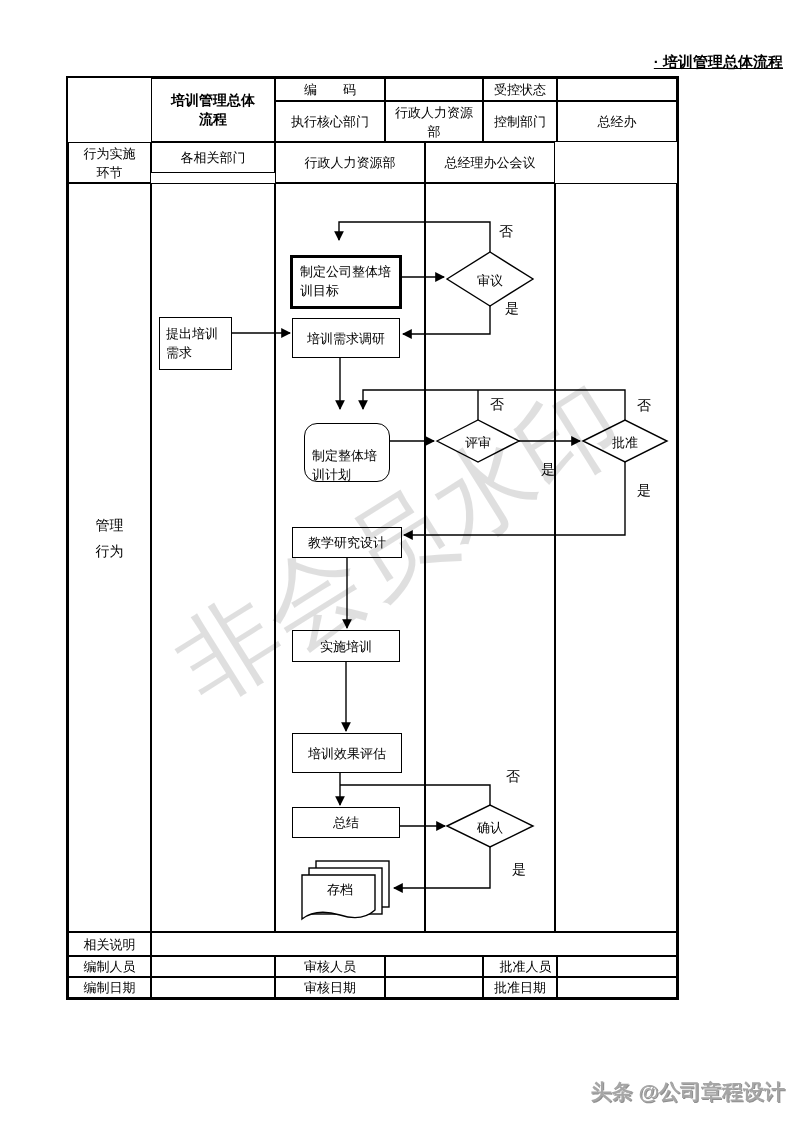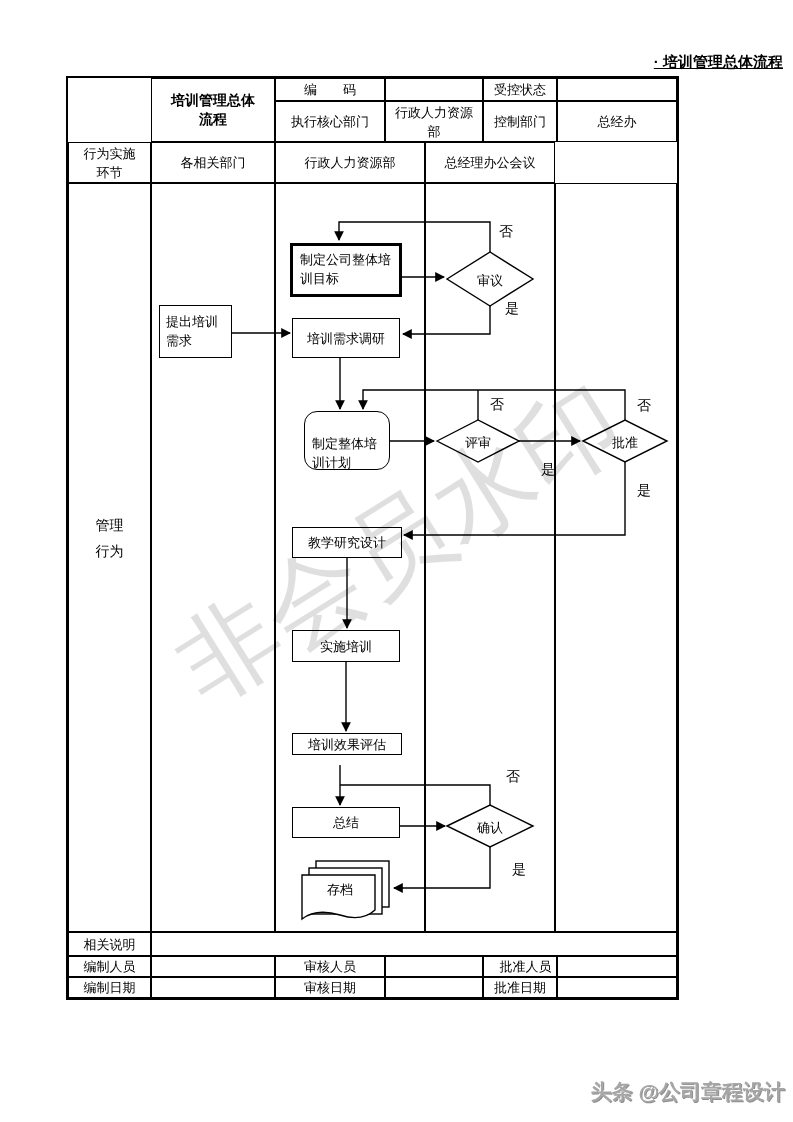--- a/index.html
+++ b/index.html
@@ -10,21 +10,21 @@
         display:flex;align-items:center;justify-content:center;font-size:13px;line-height:19px;
         text-align:center;z-index:1;}
   .outline{position:absolute;box-sizing:border-box;border:2px solid #000;z-index:1;}
   .wrapnarrow{display:inline-block;}
   .bold{font-weight:bold;font-size:14px;}
   
   #flow-svg{position:absolute;left:0;top:0;z-index:2;pointer-events:none;}
   .fbox{position:absolute;box-sizing:border-box;border:1px solid #000;background:#fff;
         font-size:13px;line-height:19px;z-index:3;display:flex;align-items:center;}
   .fbox.center{justify-content:center;text-align:center;}
-  .fbox.left{justify-content:flex-start;text-align:left;padding:4px 7px;align-items:flex-start;}
+  .fbox.left{justify-content:flex-start;text-align:left;padding:4px 7px;align-items:flex-start;margin-top:12px;}
   .thick{border-width:3px;}
   .dlabel{position:absolute;z-index:4;font-size:13px;text-align:center;}
   .yn{position:absolute;z-index:4;font-size:14px;}
   .mgmt{position:absolute;z-index:1;font-size:14px;line-height:26px;text-align:center;}
   
   #title{position:absolute;left:0;top:53px;width:783px;text-align:right;font-size:15px;
          font-weight:bold;z-index:2;}
   #title span{text-decoration:underline;}
   #watermark{position:absolute;left:400px;top:545px;transform:translate(-50%,-50%) rotate(-32deg);
              font-size:100px;white-space:nowrap;color:#000;opacity:0.12;z-index:6;
@@ -60,21 +60,21 @@
   <div class="cell" style="left:483px;top:101px;width:74px;height:41px;">
       <span>控制部门</span>
     </div>
   <div class="cell" style="left:557px;top:101px;width:120px;height:41px;">
       <span>总经办</span>
     </div>
 
   <div class="cell" style="left:68px;top:142px;width:83px;height:41px;">
       <span class="wrapnarrow" style="width:4.4em;">行为实施环节</span>
     </div>
-  <div class="cell" style="left:151px;top:142px;width:124px;height:41px;">
+  <div class="cell" style="left:151px;top:142px;width:124px;height:31px;">
       <span>各相关部门</span>
     </div>
   <div class="cell" style="left:275px;top:142px;width:150px;height:41px;">
       <span>行政人力资源部</span>
     </div>
   <div class="cell" style="left:425px;top:142px;width:130px;height:41px;">
       <span>总经理办公会议</span>
     </div>
 
   <div class="cell" style="left:68px;top:183px;width:83px;height:749px;"></div>
@@ -179,21 +179,21 @@
     </div>
   <div class="fbox left" style="left:304px;top:411px;width:86px;height:59px;padding:22px 7px;border-radius:13px;">
       <span>制定整体培训计划</span>
     </div>
   <div class="fbox center" style="left:292px;top:527px;width:110px;height:31px;">
       <span>教学研究设计</span>
     </div>
   <div class="fbox center" style="left:292px;top:630px;width:108px;height:32px;">
       <span>实施培训</span>
     </div>
-  <div class="fbox center" style="left:292px;top:733px;width:110px;height:22px;">
+  <div class="fbox center" style="left:292px;top:733px;width:110px;height:40px;">
       <span>培训效果评估</span>
     </div>
   <div class="fbox center" style="left:292px;top:807px;width:108px;height:31px;">
       <span>总结</span>
     </div>
 
   <div class="dlabel" style="left:450px;top:272px;width:80px;"><span>审议</span></div>
   <div class="dlabel" style="left:438px;top:434px;width:80px;"><span>评审</span></div>
   <div class="dlabel" style="left:585px;top:434px;width:80px;"><span>批准</span></div>
   <div class="dlabel" style="left:450px;top:819px;width:80px;"><span>确认</span></div>

